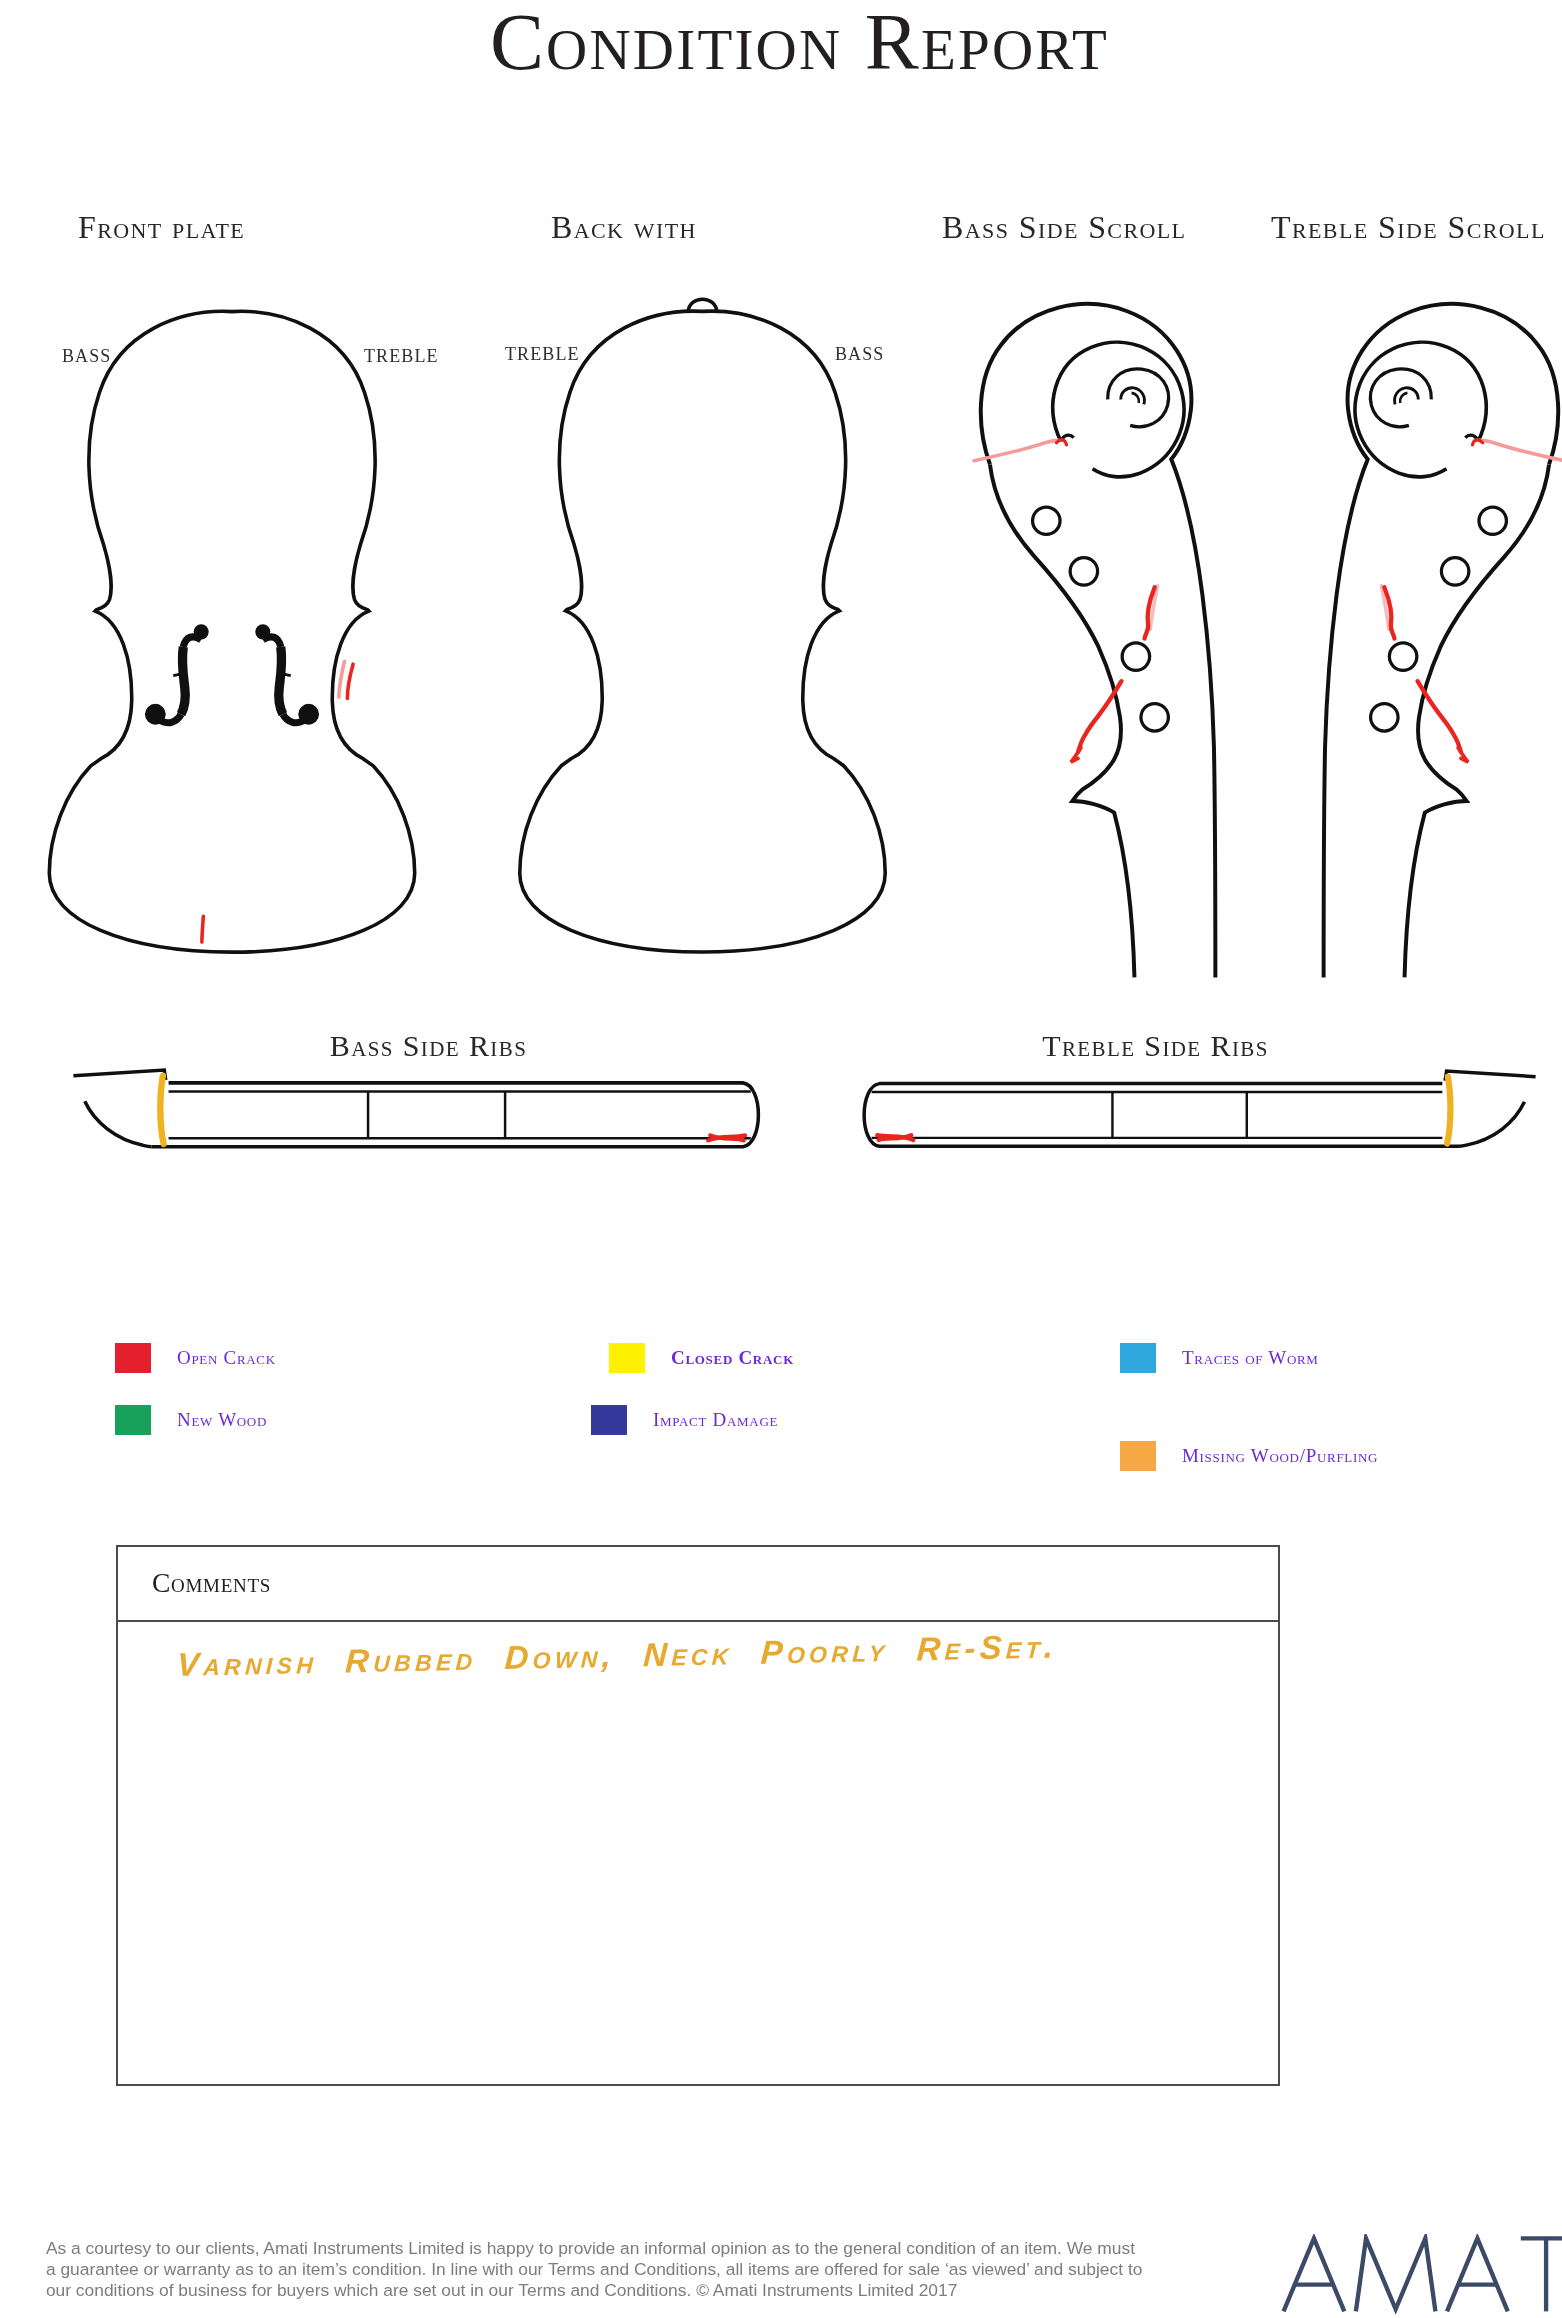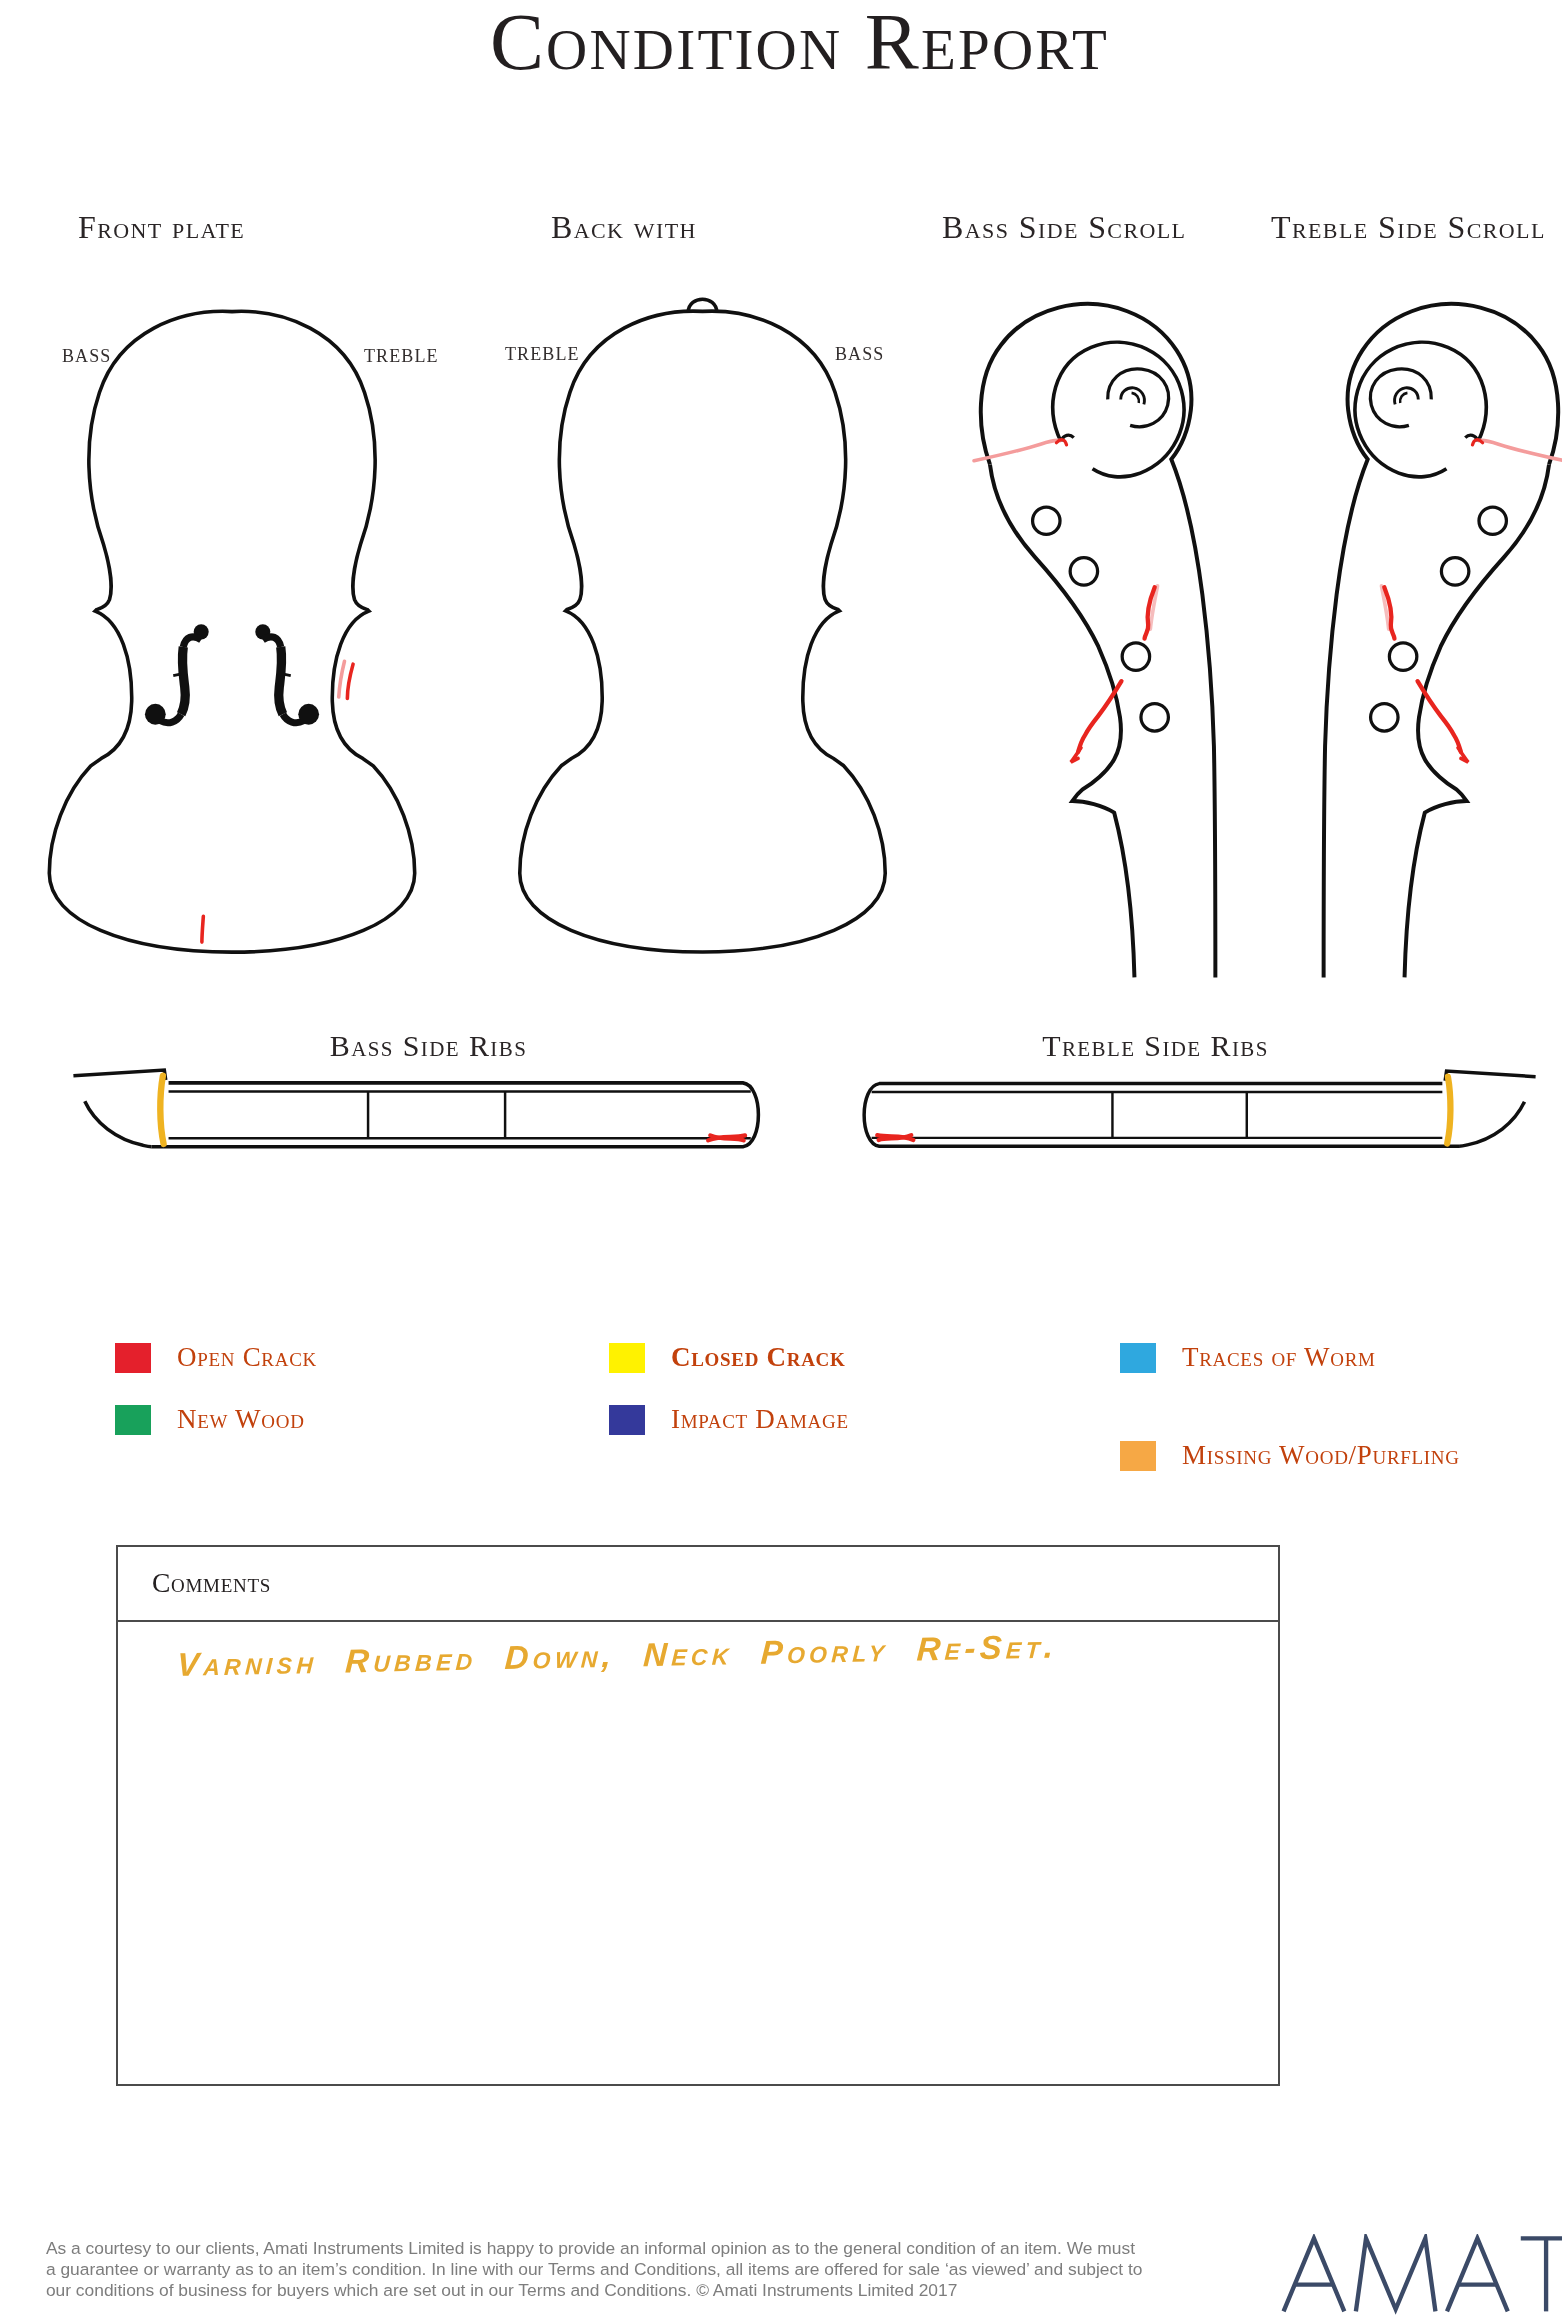--- a/index.html
+++ b/index.html
@@ -21,21 +21,21 @@
     width:333px;text-align:center;top:1029px;
     font-variant:small-caps;font-size:30px;letter-spacing:1.4px;color:#2a2526;
   }
   .side-label{
     font-size:18px;letter-spacing:1.1px;color:#332e2e;font-family:"Liberation Serif",serif;
   }
   
   .legend-item{display:flex;align-items:center;height:31px;}
   .legend-swatch{width:36px;height:30px;flex:0 0 36px;}
   .legend-label{
-    margin-left:26px;font-variant:small-caps;font-size:27px;letter-spacing:0.7px;color:#c2410c;white-space:nowrap;
+    margin-left:26px;font-variant:small-caps;font-size:19px;letter-spacing:0.7px;color:#6d28d9;white-space:nowrap;
   }
   
   .comments-box{
     left:116px;top:1545px;width:1164px;height:541px;box-sizing:border-box;
     border:2.2px solid #4b4b4b;background:#fff;
   }
   .comments-head{
     height:75px;box-sizing:border-box;border-bottom:2.9px solid #4b4b4b;
     padding:20px 0 0 34px;font-variant:small-caps;font-size:27.5px;letter-spacing:0.7px;color:#242021;
   }
@@ -226,21 +226,21 @@
   <div class="legend-label" style="font-weight: bold;">Closed Crack</div>
 </div>
 <div class="abs legend-item" style="left:1120px;top:1342px;">
   <div class="legend-swatch" style="background: rgb(47, 168, 223);"></div>
   <div class="legend-label">Traces of Worm</div>
 </div>
 <div class="abs legend-item" style="left:115px;top:1404px;">
   <div class="legend-swatch" style="background: rgb(24, 161, 91);"></div>
   <div class="legend-label">New Wood</div>
 </div>
-<div class="abs legend-item" style="left:609px;top:1404px;align-items:center;">
+<div class="abs legend-item" style="left:591px;top:1404px;align-items:center;">
   <div class="legend-swatch" style="background: rgb(52, 57, 155);"></div>
   <div class="legend-label">Impact Damage</div>
 </div>
 <div class="abs legend-item" style="left:1120px;top:1404px;margin-top:36px;">
   <div class="legend-swatch" style="background: rgb(246, 168, 69);"></div>
   <div class="legend-label">Missing Wood/Purfling</div>
 </div>
 
 <div class="abs comments-box">
   <div class="comments-head">Comments</div>

